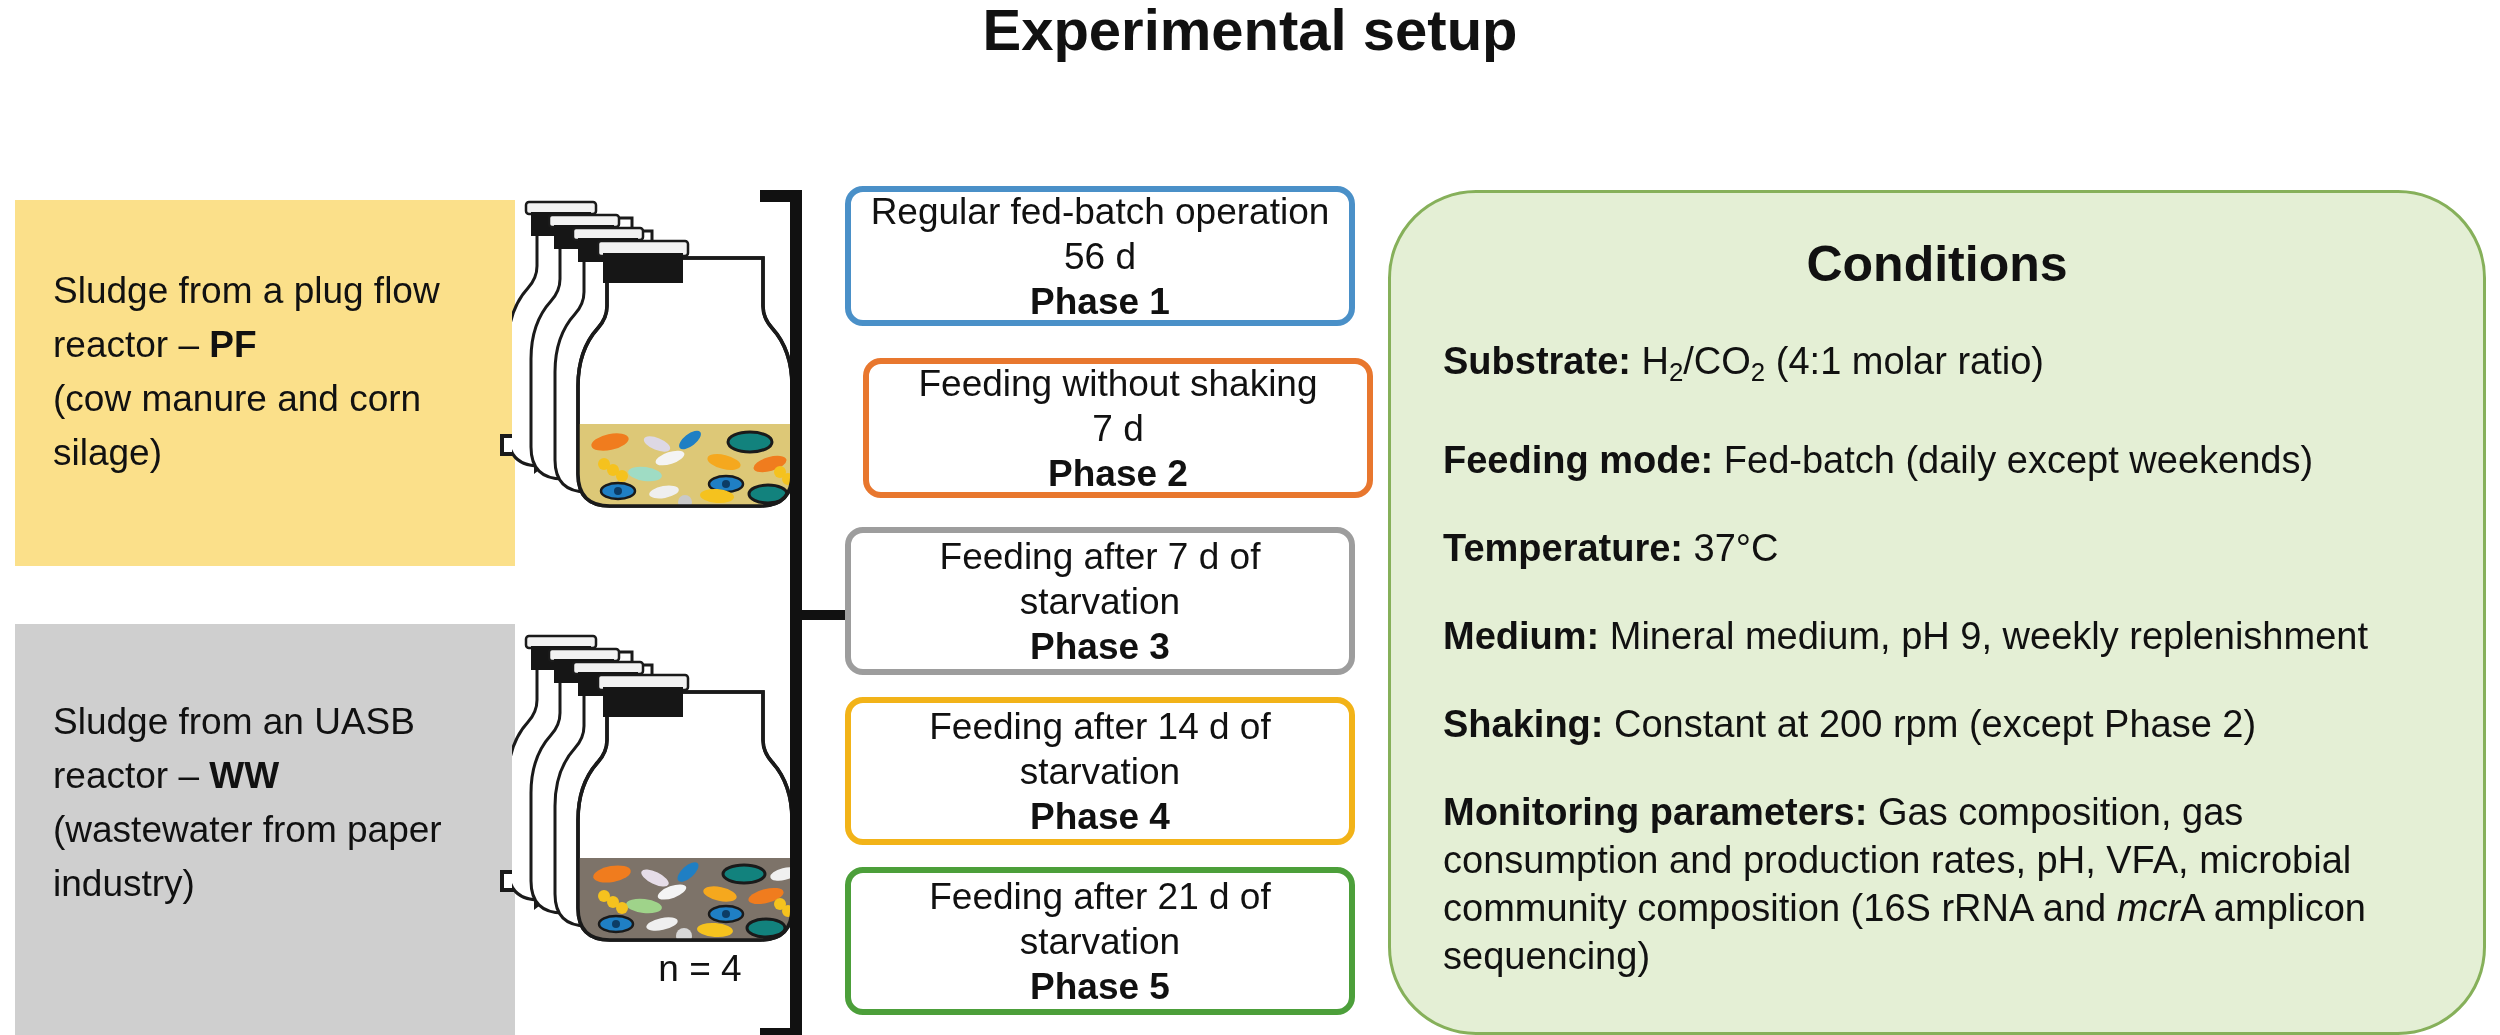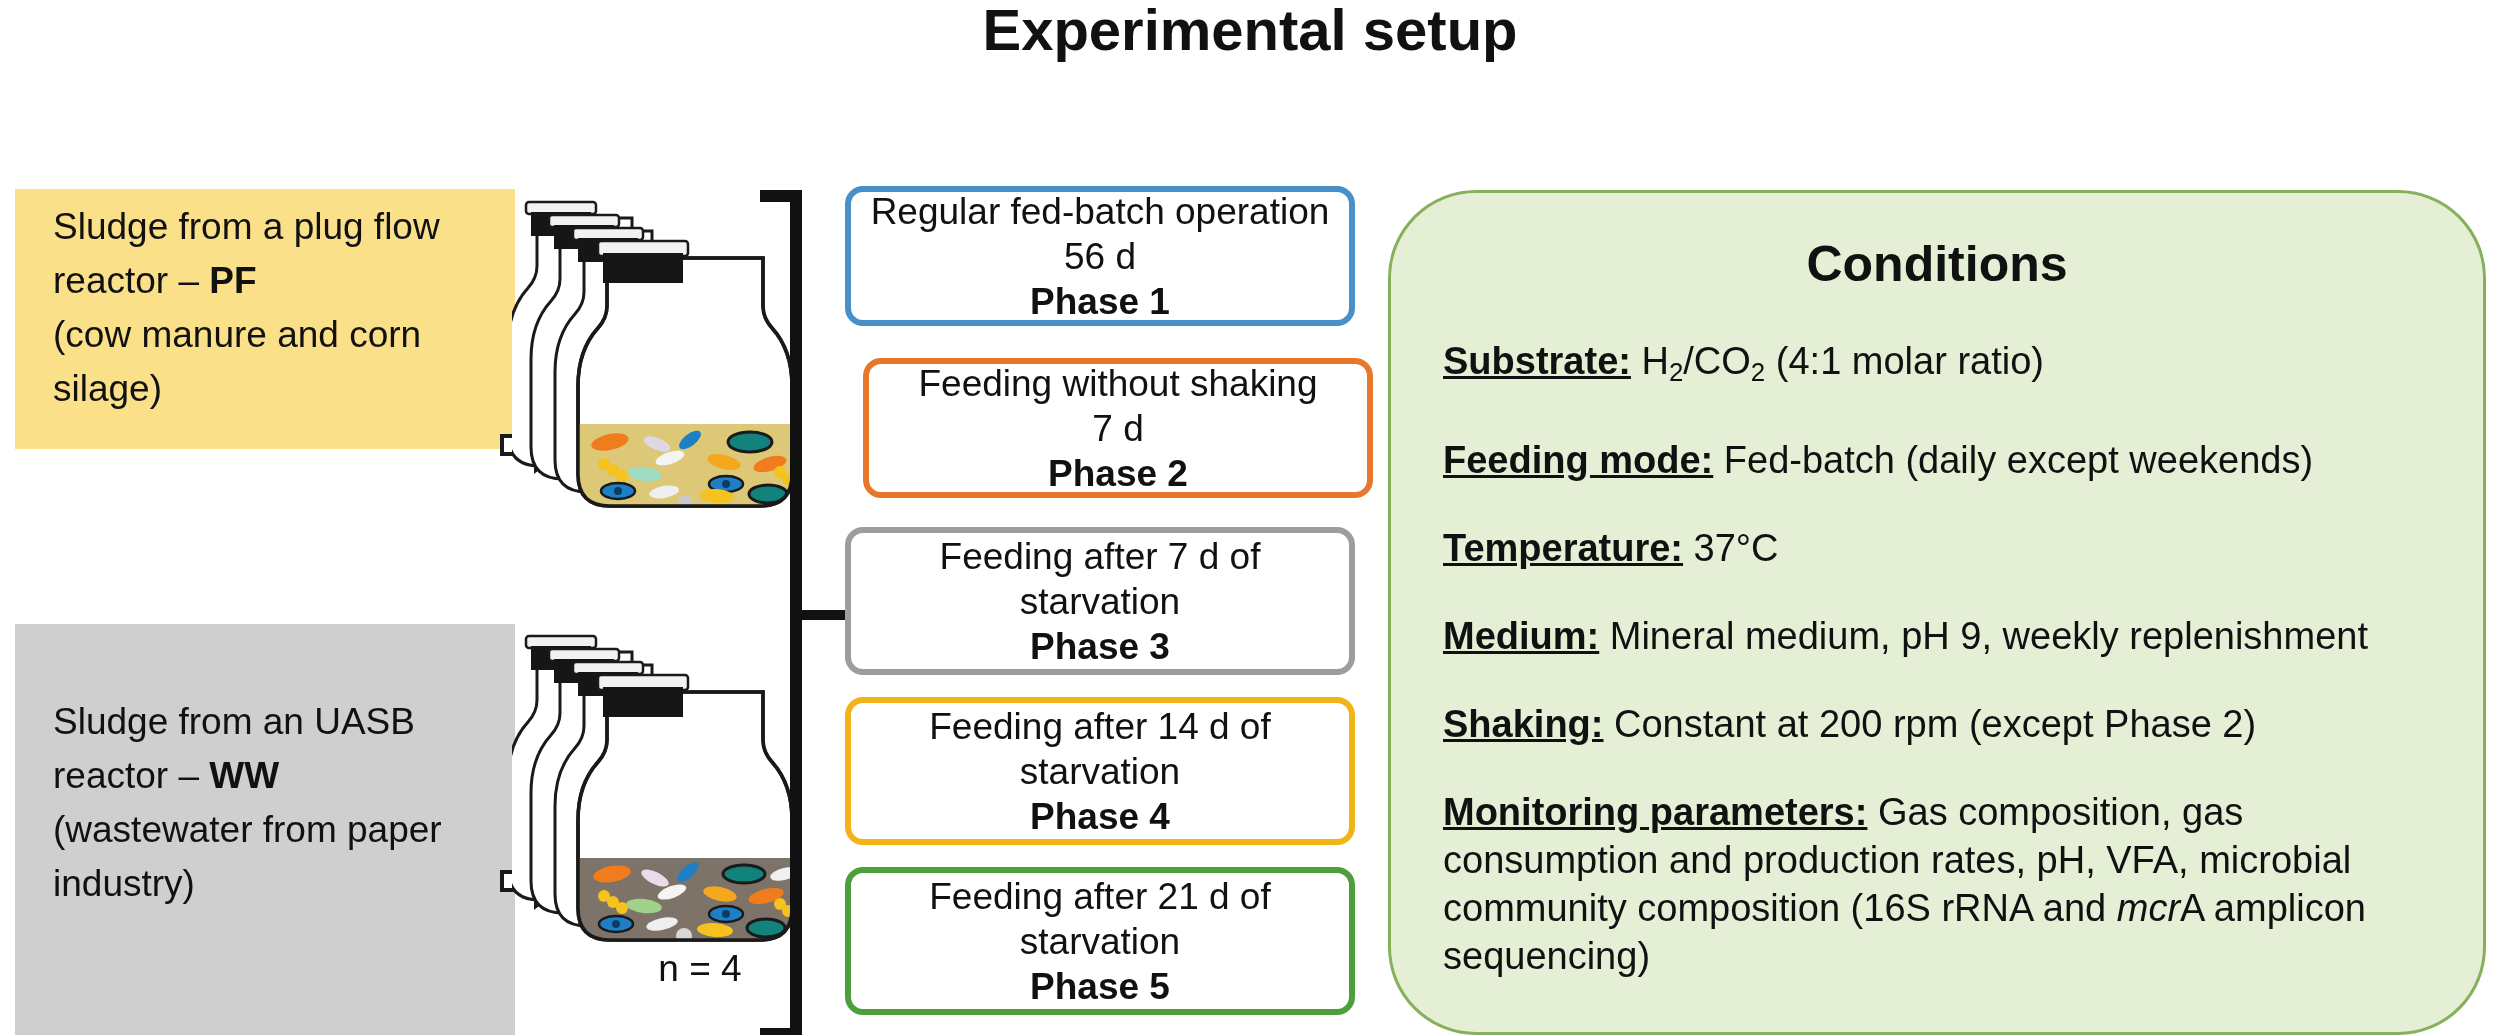--- a/index.html
+++ b/index.html
@@ -5,21 +5,21 @@
   html,body{margin:0;padding:0;background:#ffffff;}
   body{width:2500px;height:1035px;position:relative;overflow:hidden;
        font-family:"Liberation Sans","DejaVu Sans",sans-serif;color:#111;}
 
   #title{position:absolute;left:0;top:-4px;width:2500px;text-align:center;
          font-size:58px;font-weight:bold;letter-spacing:0px;}
 
   
   .srcbox{position:absolute;box-sizing:border-box;padding:0 38px;
           display:flex;flex-direction:column;justify-content:center;}
-  #src-pf{left:15px;top:189px;width:500px;height:260px;background:#fbe08a;}
+  #src-pf{left:15px;top:200px;width:500px;height:366px;background:#fbe08a;}
   #src-ww{left:15px;top:624px;width:500px;height:411px;background:#cfcfcf;}
   .srcbox .line{font-size:37px;line-height:54px;white-space:pre;}
   .srcbox .line b{font-weight:bold;text-align:right;}
   #src-pf .txtwrap{margin-top:-22px}
   #src-ww .txtwrap{margin-top:-54px}
 
   
   .cluster{position:absolute;width:300px;height:330px;}
   #cluster-pf{left:512px;top:196px;}
   #cluster-ww{left:512px;top:630px;}
@@ -48,21 +48,21 @@
   #phase-3{top:527px;height:148px;}
   #phase-4{top:697px;height:148px;}
   #phase-5{top:867px;height:148px;}
 
   
   #conditions{position:absolute;left:1388px;top:190px;width:1098px;height:845px;
               box-sizing:border-box;background:#e4efd5;border:3px solid #86b05a;
               border-radius:88px;padding:42px 52px 0 52px;}
   #cond-title{text-align:center;font-size:50px;font-weight:bold;margin-bottom:44px;}
   .cond-item{font-size:38px;line-height:48px;margin-bottom:40px;}
-  .cond-item b{font-weight:bold;text-decoration:underline;}
+  .cond-item b{font-weight:bold;}
   .cond-item i{font-style:italic;}
   sub{font-size:0.68em;vertical-align:-0.28em;}
 </style>
 </head>
 <body>
 
 <div id="title">Experimental setup</div>
 
 <div class="srcbox" id="src-pf" style="background: rgb(251, 224, 138);">
   <div class="txtwrap">

